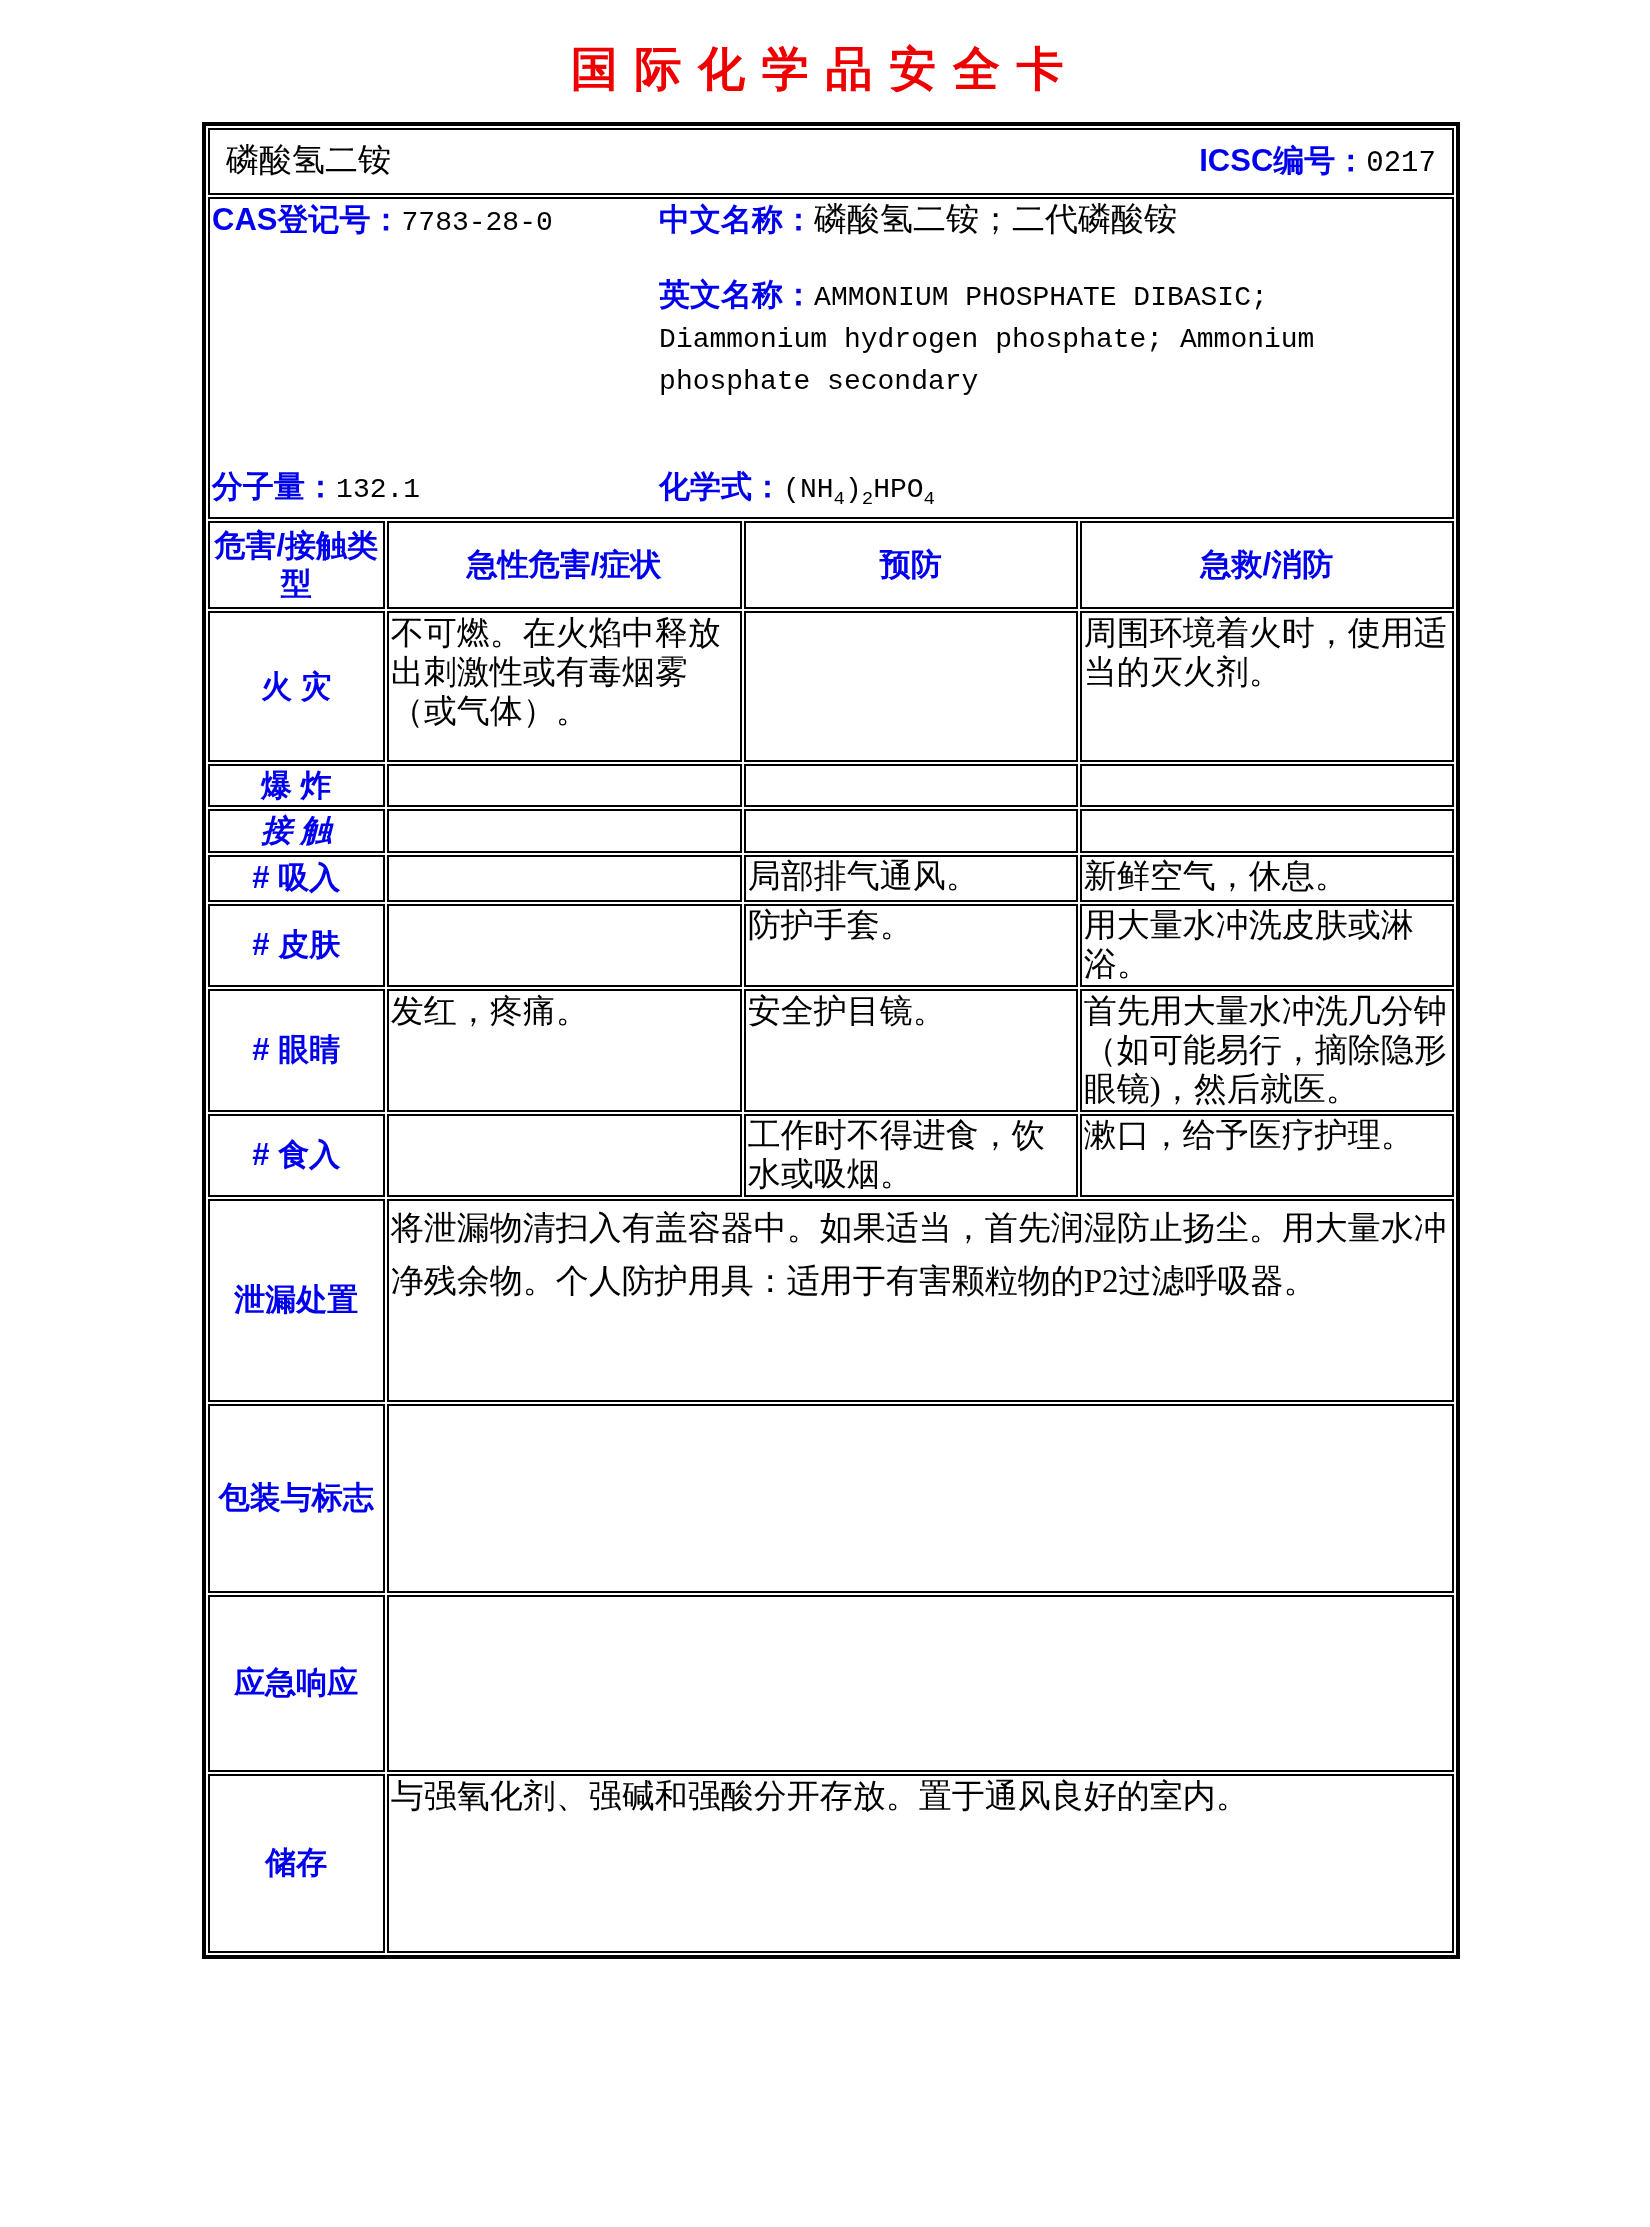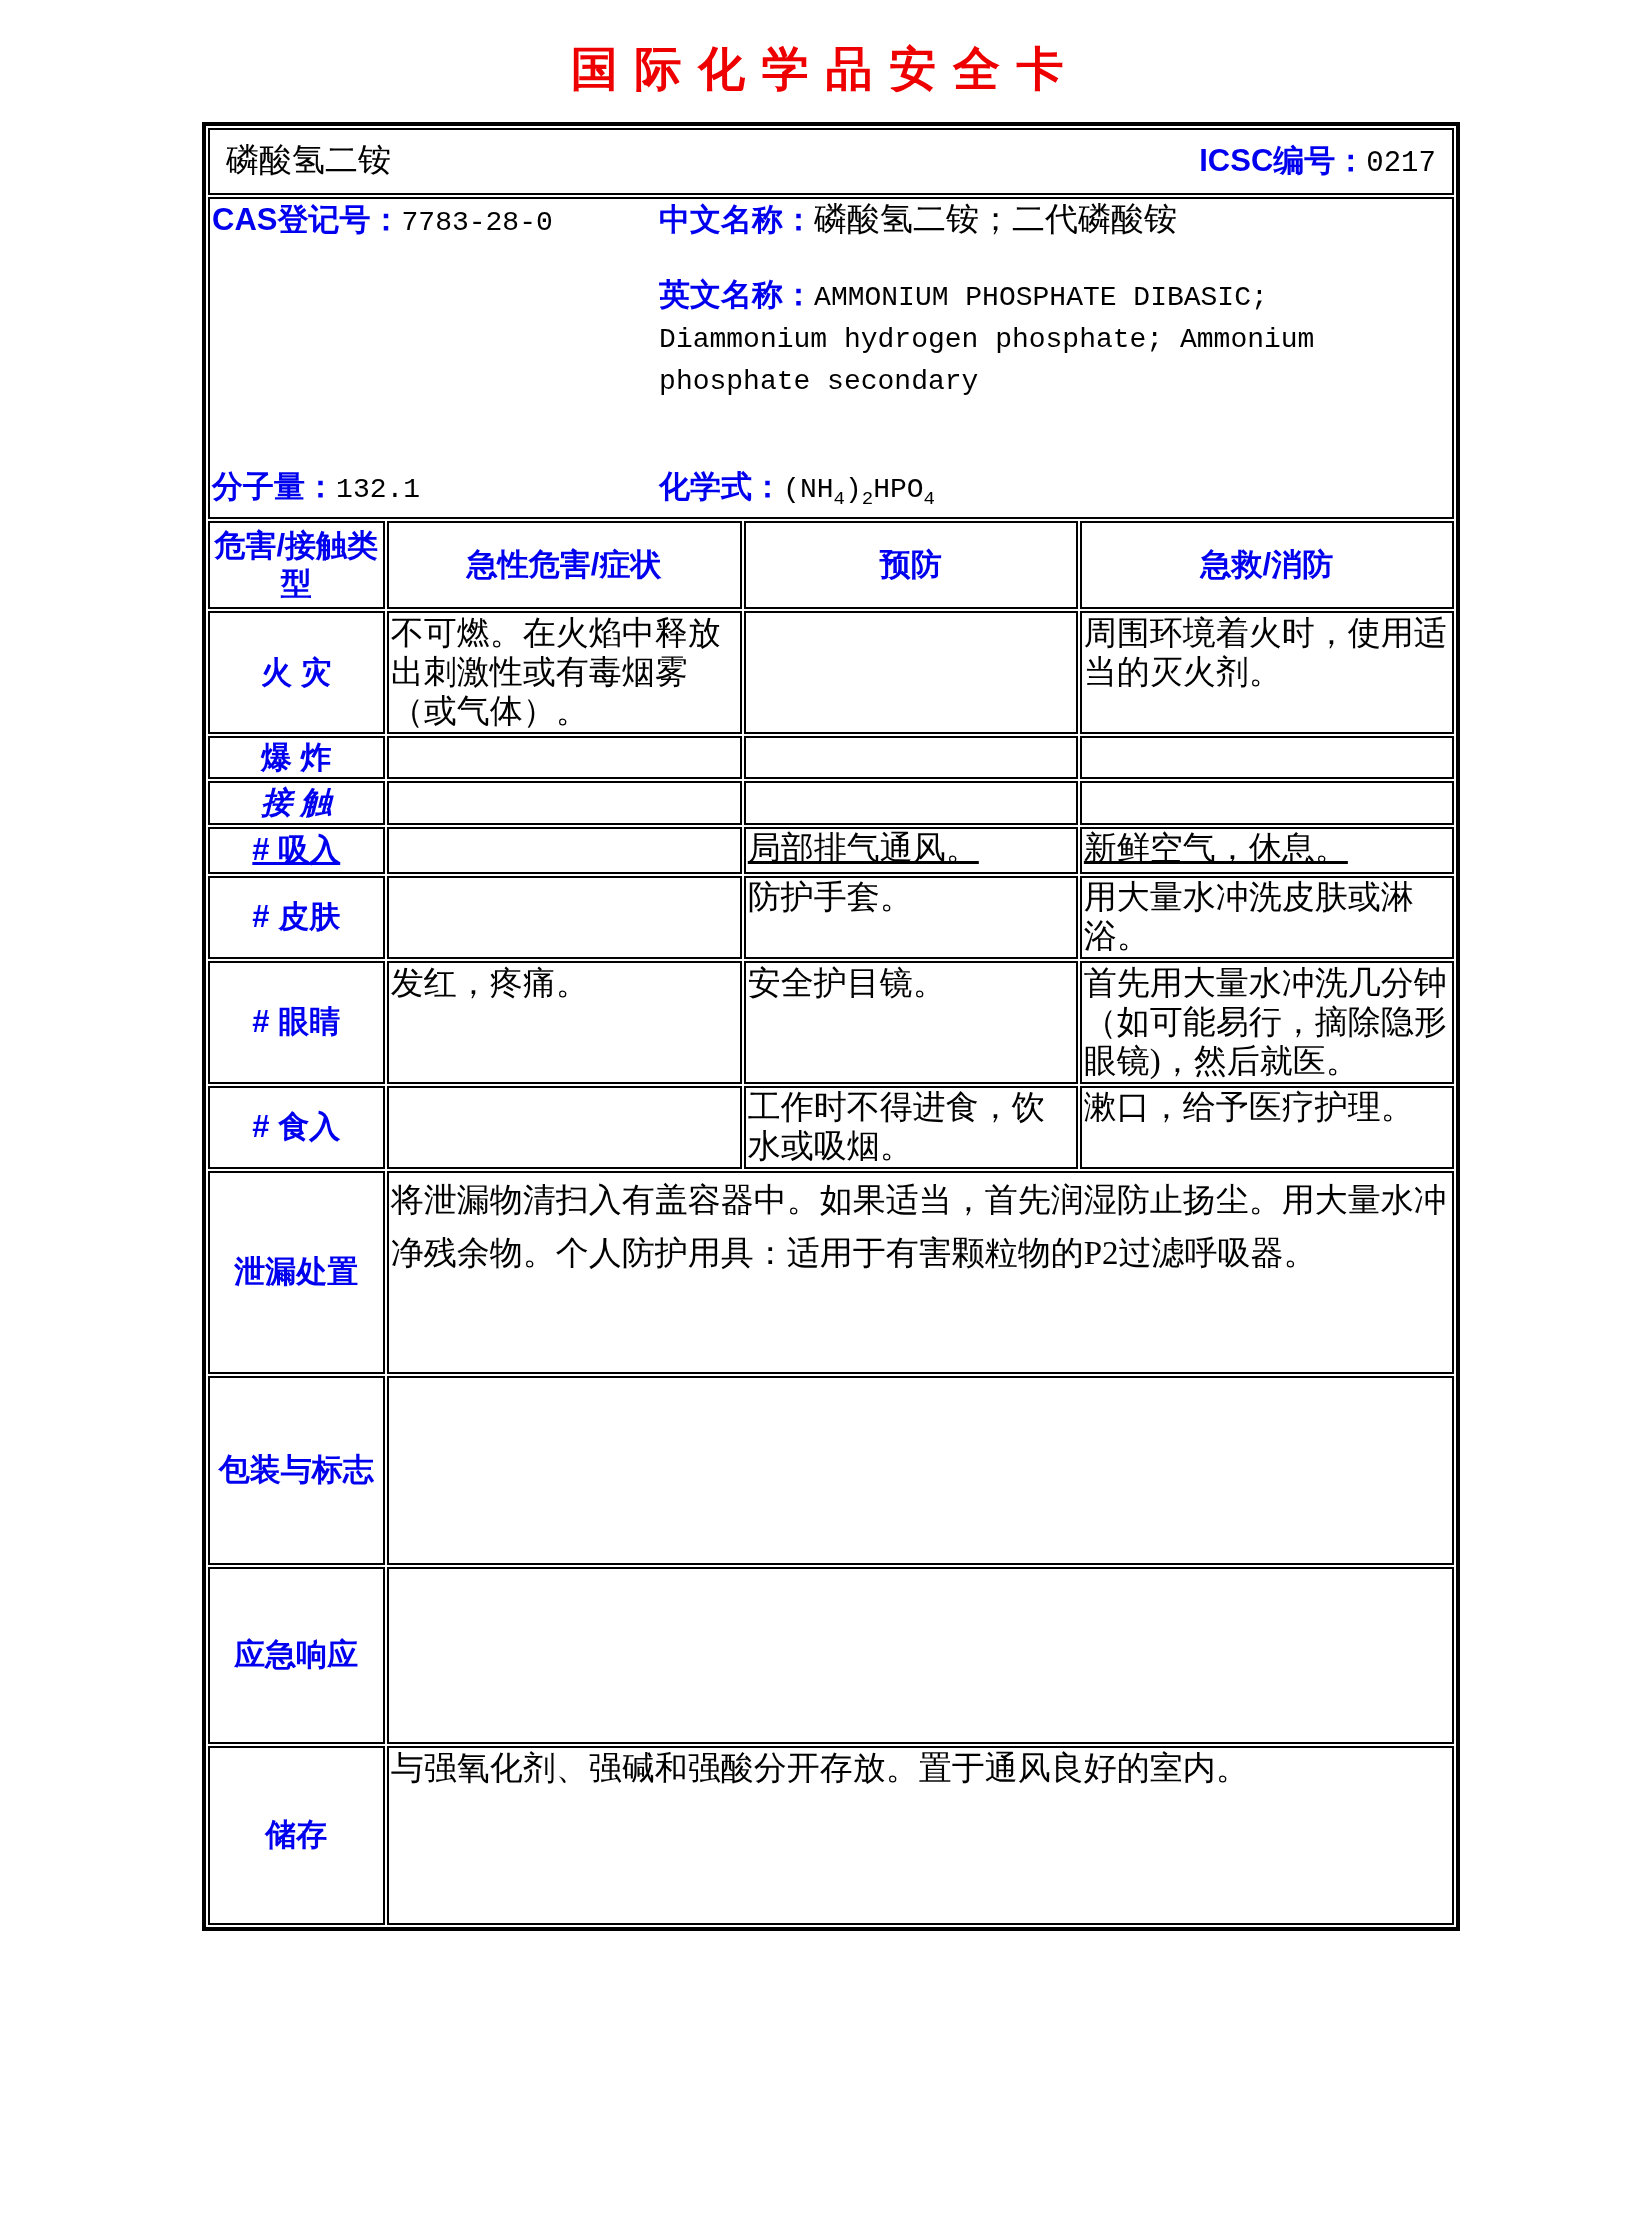--- a/index.html
+++ b/index.html
@@ -44,24 +44,24 @@
   .id-row-en { margin-top:33px; }
   .id-row-mw { margin-top:66px; }
 
   
   td.colhead, td.rowlabel {
     vertical-align:middle; text-align:center;
     color:#0000ee; font-family:"Liberation Sans", sans-serif;
     font-weight:bold; font-size:31px; line-height:38px;
   }
   td.h-hazhead { height:88px; }
-  td.h-fire   { height:123px; }
+  td.h-fire   { height:151px; }
   td.h-expl   { height:36px; }
   td.h-cont   { height:41px;font-style:italic; }
-  td.h-inh    { height:47px;text-decoration:underline; }
+  td.h-inh    { height:47px; }
   td.h-skin   { height:77px; }
   td.h-eyes   { height:121px; }
   td.h-ing    { height:68px; }
   td.h-spill  { height:203px; }
   td.h-pack   { height:189px; }
   td.h-emer   { height:177px; }
   td.h-stor   { height:179px; }
   td.section-content { }
   .lh-wide { line-height:53px; }
 </style>

